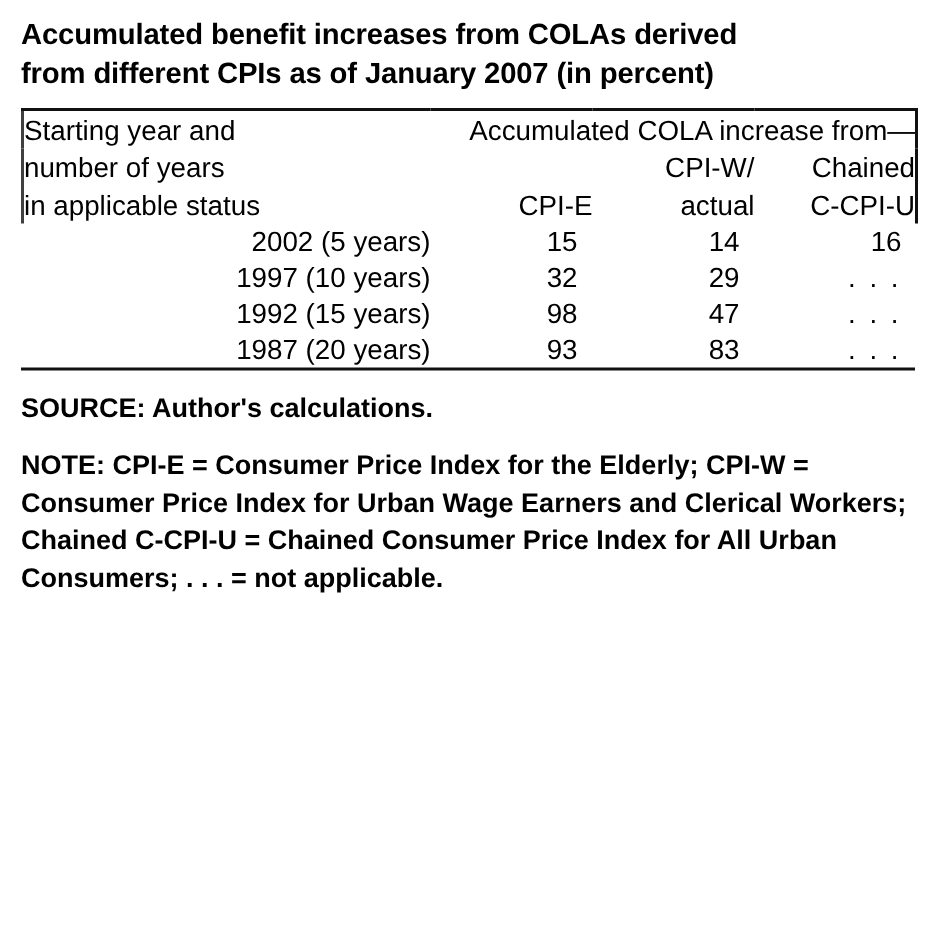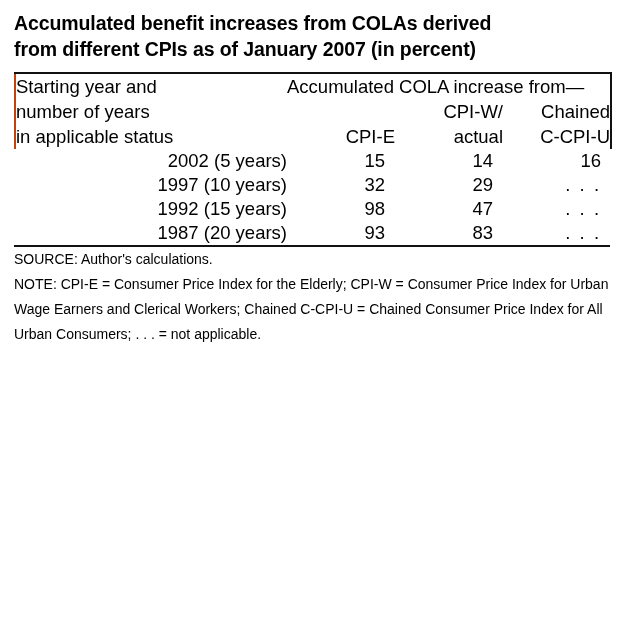--- a/index.html
+++ b/index.html
@@ -39,21 +39,21 @@
     vertical-align: bottom;
     font-weight: normal;
     font-size: 18.5px;
   }
   .col-label { width: 272px; }
   .col-a { width: 108px; }
   .col-b { width: 108px; }
   .col-c { width: 108px; }
 
   .spanhead {
-    text-align: left;
+    text-align: right;
     font-size: 18.5px;
     line-height: 25px;
     padding: 7px 6px 7px 6px;
     border-left: 2px solid #111;
     border-bottom: 2px solid #111;
   }
   .stub {
     font-size: 18.5px;
     line-height: 25px;
     padding: 6px 8px 6px 6px;
@@ -85,48 +85,50 @@
     width: 596px;
     margin-top: 0;
   }
   .rule {
     border-top: 2px solid #111;
     margin: 0;
     height: 0;
     width: 596px;
   }
   .note-block {
-    font-size: 14px;
+    font-size: 18px;
     line-height: 25px;
-    padding-top: 0;
+    padding-top: 13px;
+    font-weight: bold;
   }
   .note-block p {
     margin: 0 0 0 0;
   }
   .note-block p.second {
+    margin-top: 13px;
   }
   .dots { letter-spacing: 2px; }
 </style>
 </head>
 <body>
 
 <div class="page">
 
   <div class="title">Accumulated benefit increases from COLAs derived from different CPIs as of January 2007 (in percent)</div>
 
   <table class="datatable">
     <colgroup>
       <col class="col-label">
       <col class="col-a">
       <col class="col-b">
       <col class="col-c">
     </colgroup>
     <tbody>
       <tr>
-        <td class="stub" rowspan="2" style="border-left:2px solid #c2410c; border-top:2px solid #111;">
+        <td class="stub" rowspan="2" style="border-left:2px solid #404040; border-top:2px solid #111;">
           <span>Starting year and</span><br>
           <span>number of years</span><br>
           <span>in applicable status</span>
         </td>
         <td class="spanhead" colspan="3" style="border-top:2px solid #111; border-right:2px solid #111;">Accumulated COLA increase from—</td>
       </tr>
       <tr>
         <td class="subhead subhead-border">
           <span>CPI-E</span>
         </td>

